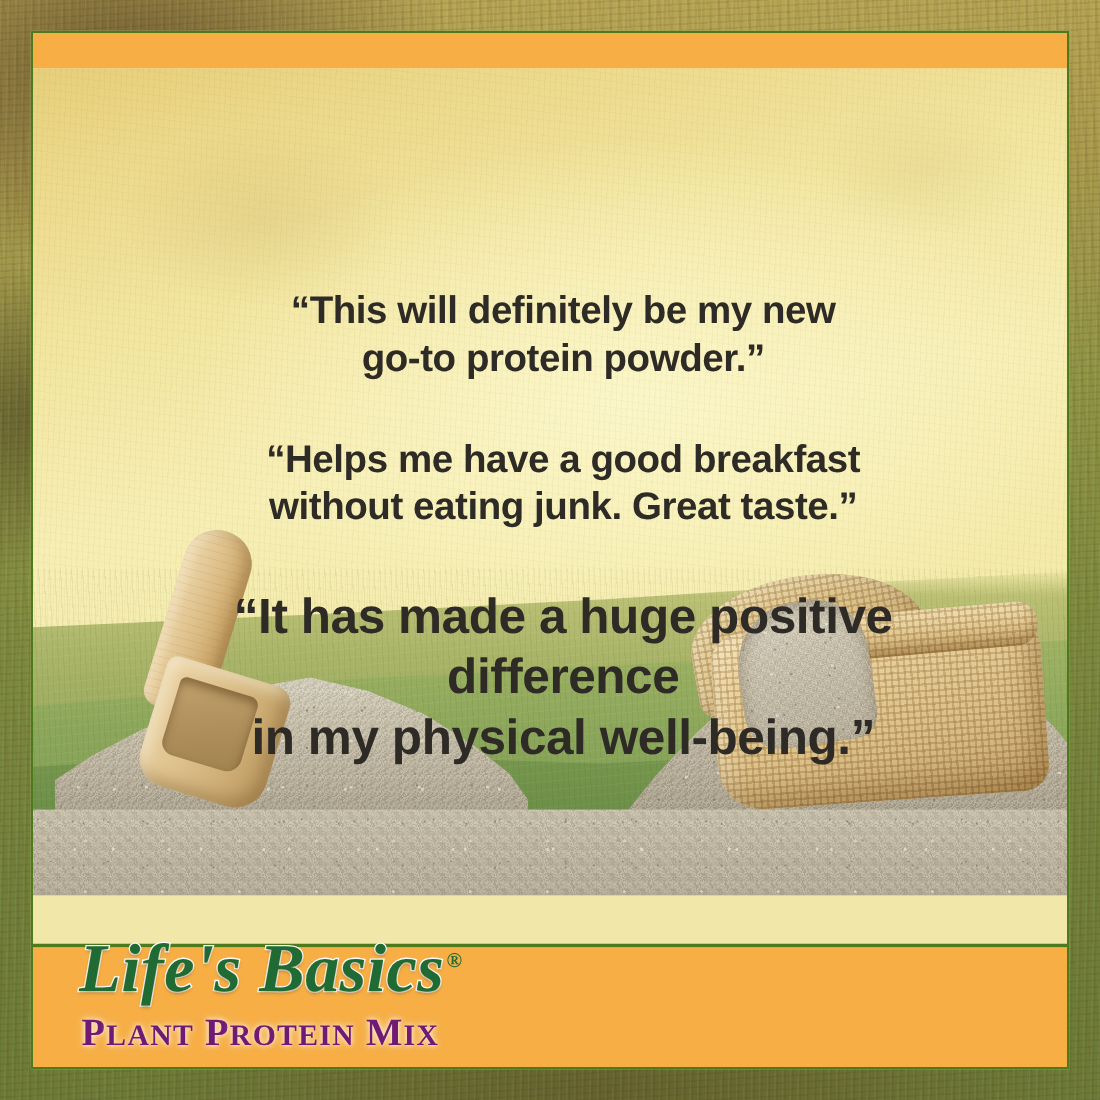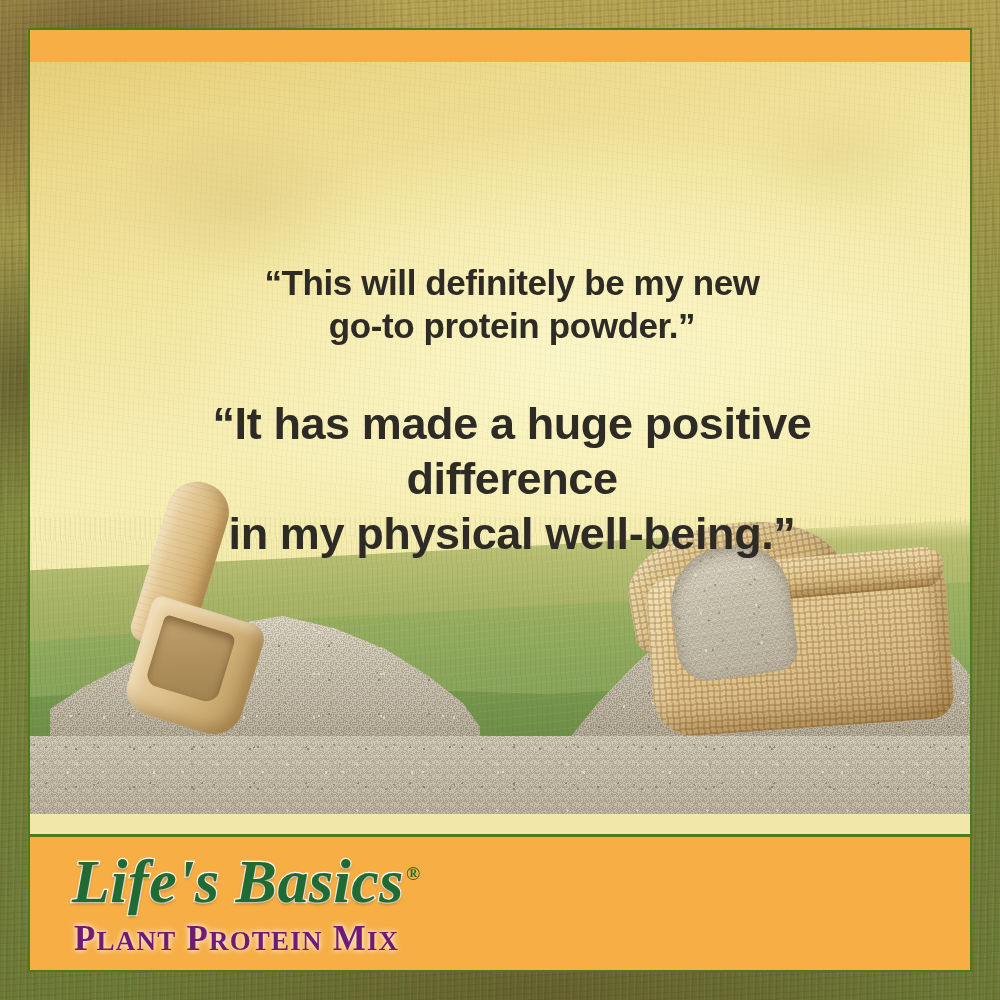--- a/index.html
+++ b/index.html
@@ -44,21 +44,21 @@
     position:absolute; left:28px; top:28px; width:944px; height:944px;
     border:2px solid #4e7a1e; overflow:hidden; background:#f0e7a8;
   }
 
   
   .band-top {
     position:absolute; left:0; top:0; width:100%; height:32px;
     background:#f6ae45; z-index:6;
   }
   .band-bottom {
-    position:absolute; left:0; bottom:0; width:100%; height:136px;
+    position:absolute; left:0; bottom:0; width:100%; height:112px;
     background:#f6ae45; border-top:3px solid #4e7a1e; z-index:6;
   }
 
   
   .scene { position:absolute; left:0; top:32px; right:0; bottom:156px; overflow:hidden; }
 
   
   .sky {
     position:absolute; inset:0;
     background:
@@ -293,20 +293,22 @@
         <div class="sack-mouth"></div>
       </div>
 
       <div class="powder-strip">
         <div class="powder-grain"></div>
       </div>
 
       <div class="quotes">
         <div class="quote">“This will definitely be my new
 go-to protein powder.”</div>
+        <div class="quote">“Helps me have a good breakfast
+without eating junk. Great taste.”</div>
         <div class="quote">“It has made a huge positive difference
 in my physical well-being.”</div>
       </div>
     </div>
 
     <div class="band-bottom">
       <div class="logo">
         <div class="logo-script"><span>Life's Basics</span><span class="logo-reg">®</span></div>
         <div class="logo-sub"><span>P</span><span class="sc">LANT</span> <span>P</span><span class="sc">ROTEIN</span> <span>M</span><span class="sc">IX</span></div>
       </div>

